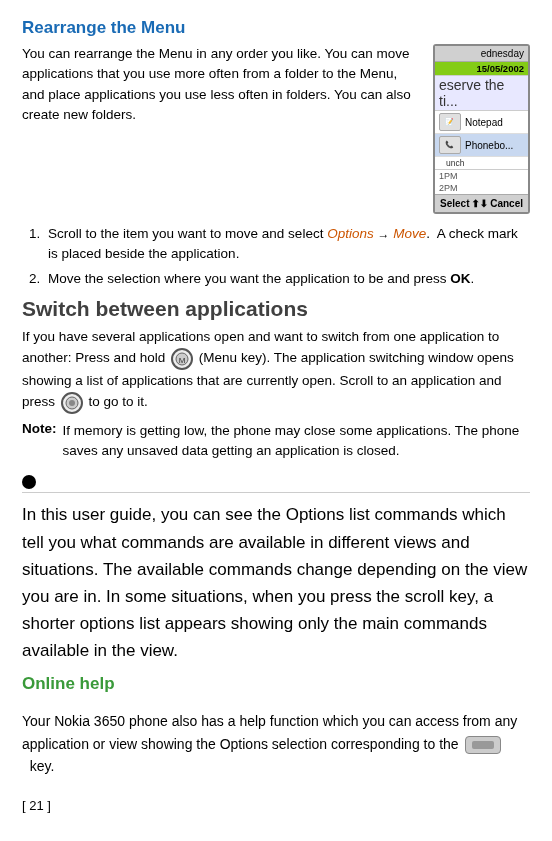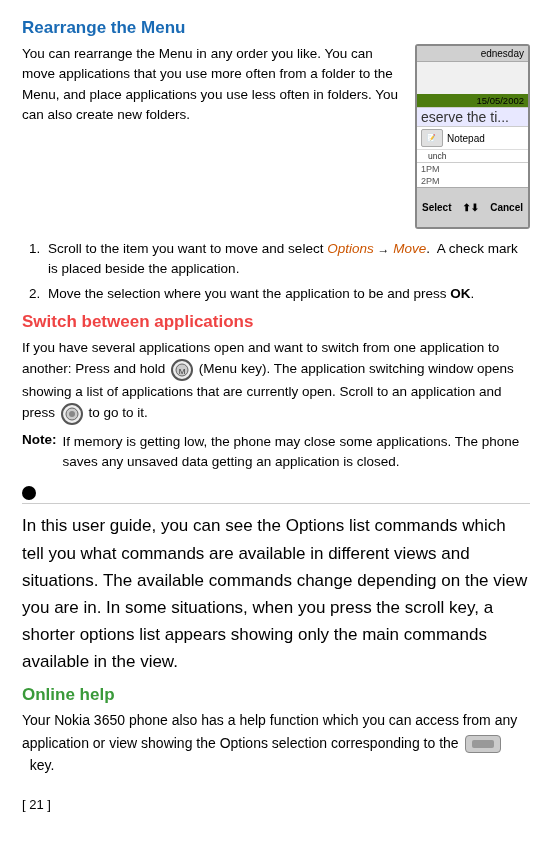--- a/index.html
+++ b/index.html
@@ -27,44 +27,43 @@
       margin-bottom: 10px;
     }
 
     .intro-text {
       flex: 1;
       font-size: 13.5px;
       line-height: 1.5;
     }
 
     .phone-screenshot {
-      width: 115px;
+      width: 97px;
       flex-shrink: 0;
       border: 2px solid #888;
       border-radius: 3px;
       background: #f0f0f0;
       overflow: hidden;
     }
 
     .phone-screen-header {
       background: #d0d0d0;
       font-size: 10px;
       padding: 2px 4px;
       text-align: right;
       border-bottom: 1px solid #aaa;
     }
 
     .phone-screen-date {
       font-size: 9.5px;
-      font-weight: normal;
+      font-weight: bold;
       text-align: right;
       padding: 1px 4px;
-      background: #4d7c0f;
+      background: #84cc16;
       border-bottom: 1px solid #ccc;
-      margin-top: 32px;
     }
 
     .phone-screen-item {
       display: flex;
       align-items: center;
       padding: 2px 4px;
       border-bottom: 1px solid #ddd;
       background: #fff;
       font-size: 10px;
       gap: 4px;
@@ -90,21 +89,21 @@
     .phone-screen-time {
       font-size: 9px;
       padding: 1px 4px;
       background: #fff;
       color: #555;
     }
 
     .phone-bottom-bar {
       display: flex;
       justify-content: space-between;
-      padding: 14px 5px;
+      padding: 3px 5px;
       background: #d0d0d0;
       border-top: 1px solid #aaa;
       font-size: 10px;
       font-weight: bold;
     }
 
     ol.steps {
       margin-left: 22px;
       margin-bottom: 8px;
     }
@@ -129,23 +128,23 @@
 
     .ok-bold {
       font-weight: bold;
     }
 
     .arrow-sym {
       font-size: 12px;
     }
 
     h2.switch-title {
-      font-size: 17px;
-      font-weight: bold;
-      color: #ef4444;
+      font-size: 21px;
+      font-weight: bold;
+      color: #404040;
       margin-top: 8px;
       margin-bottom: 5px;
     }
 
     .body-text {
       font-size: 13.5px;
       line-height: 1.6;
       margin-bottom: 7px;
     }
 
@@ -210,21 +209,21 @@
       font-size: 17px;
       line-height: 1.6;
       margin-top: 6px;
       margin-bottom: 10px;
     }
 
     h2.online-title {
       font-size: 17px;
       font-weight: bold;
       color: #3a9a3a;
-      margin-bottom: 4px;
+      margin-bottom: 16px;
     }
 
     .online-body {
       font-size: 14px;
       line-height: 1.6;
     }
 
     .soft-key-icon {
       display: inline-block;
       width: 36px;
@@ -290,20 +289,24 @@
     <div class="phone-screen-header">ednesday</div>
     <div class="phone-screen-date">15/05/2002</div>
 
     <div class="phone-screen-reserve">eserve the ti...</div>
 
     <div class="phone-screen-item">
       <div class="phone-icon">📝</div>
       <span>Notepad</span>
     </div>
 
+    <div class="phone-screen-item selected">
+      <div class="phone-icon">📞</div>
+      <span>Phonebo...</span>
+    </div>
     <div class="phone-screen-launch">unch</div>
 
     <div class="phone-screen-time">1PM</div>
     <div class="phone-screen-time">2PM</div>
 
     <div class="phone-bottom-bar">
       <span>Select</span>
       <span>⬆⬇</span>
       <span>Cancel</span>
     </div>

